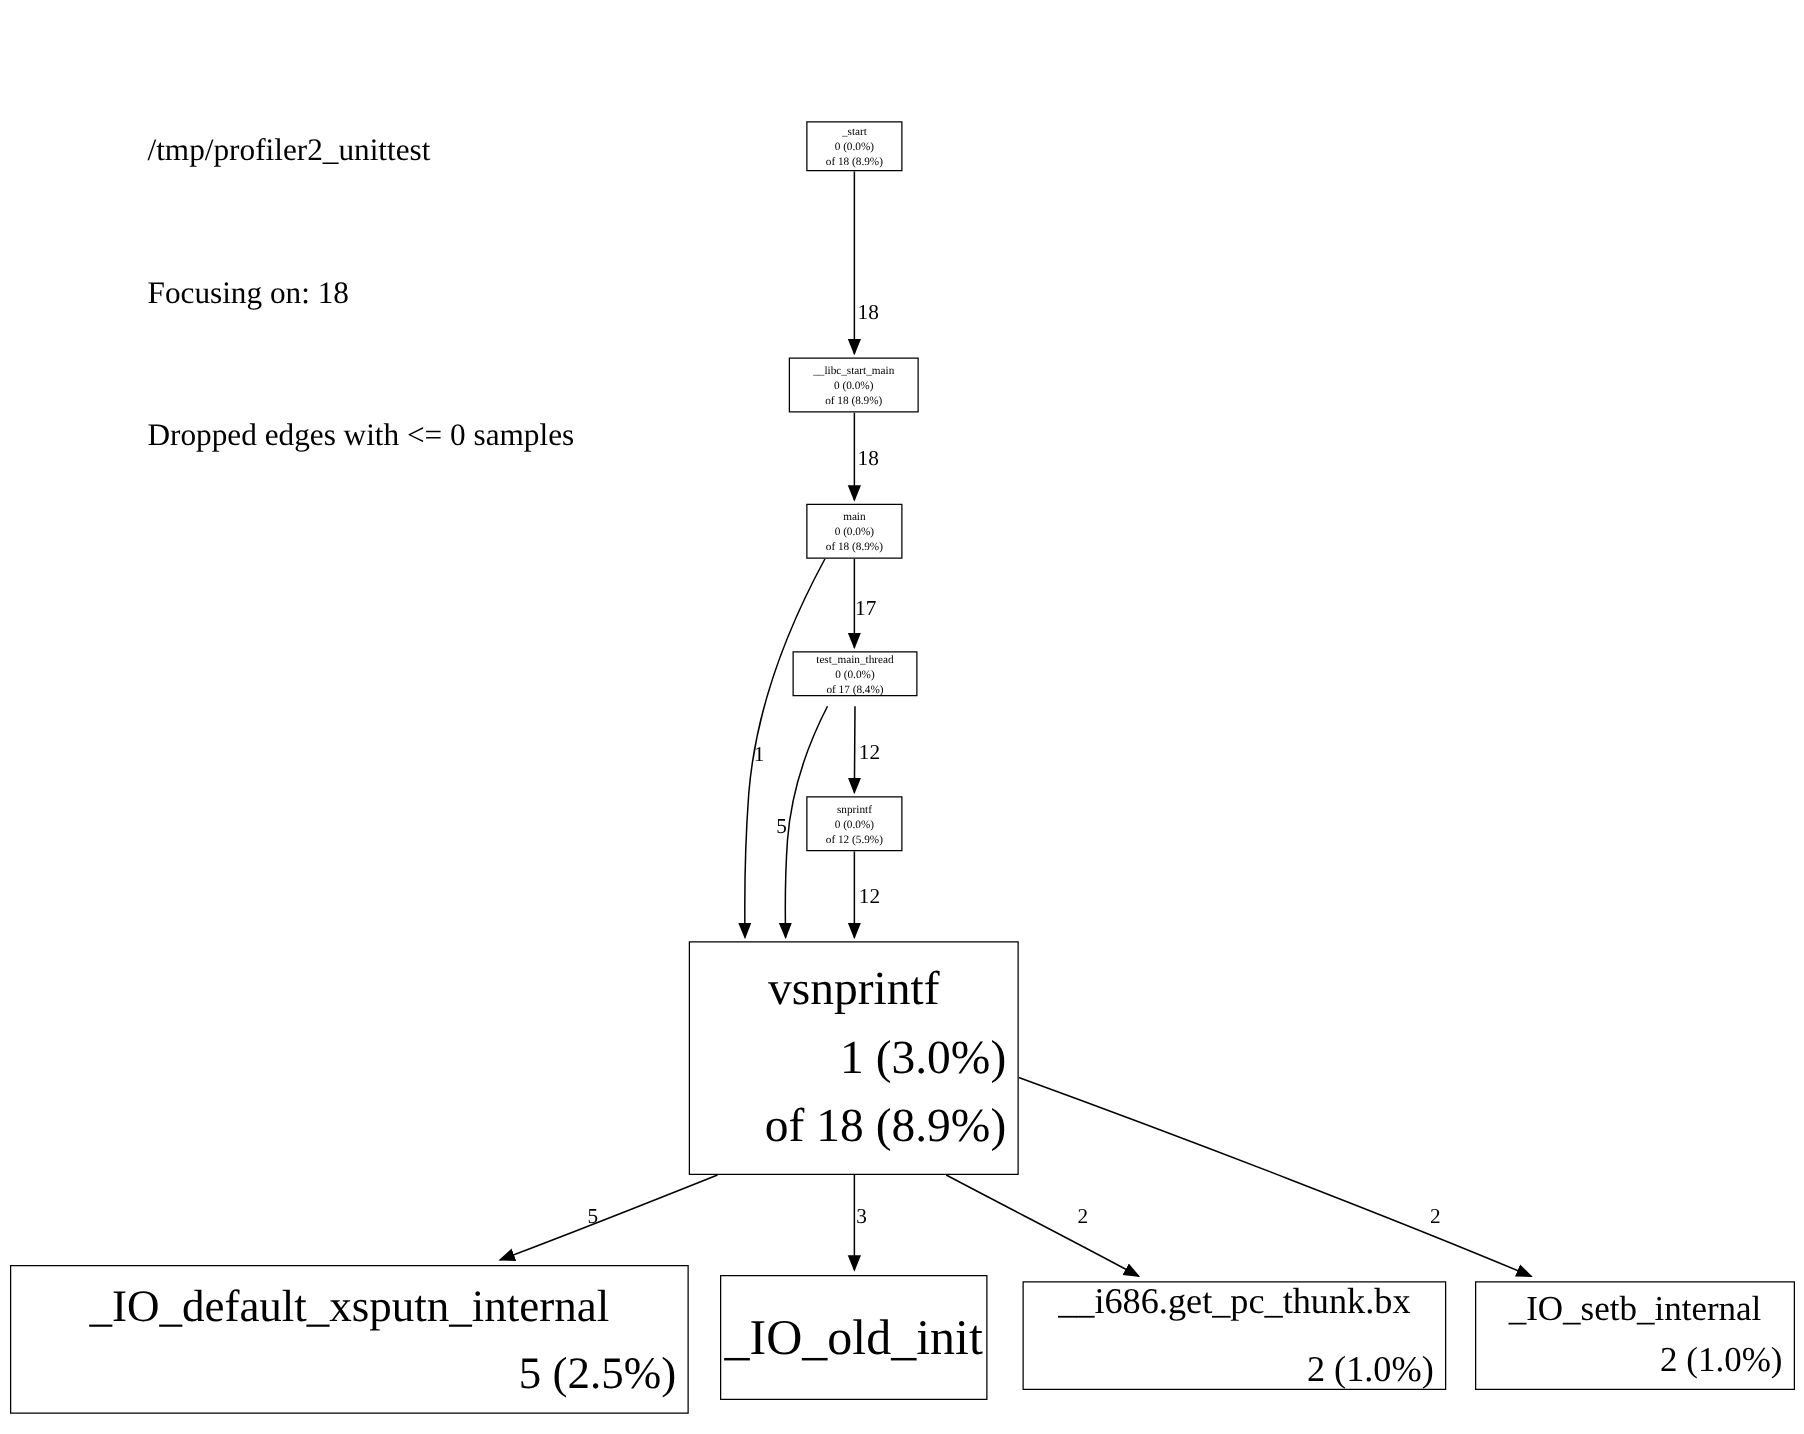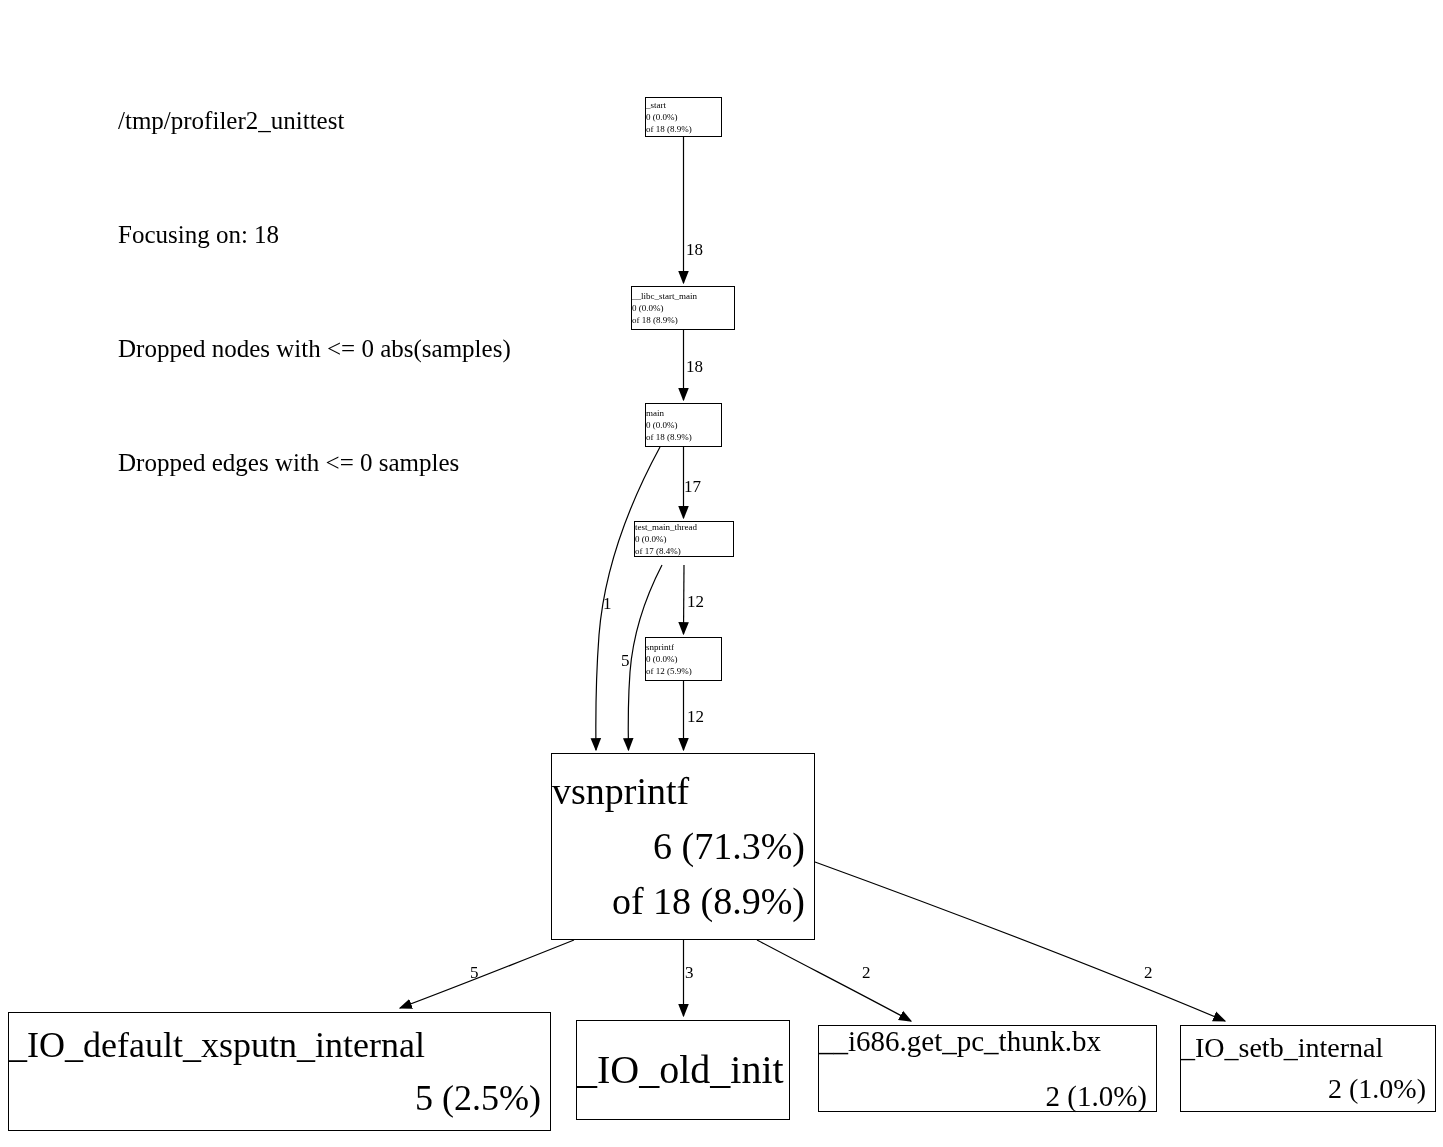--- a/index.html
+++ b/index.html
@@ -31,37 +31,36 @@
   .node {
     position: absolute;
     border: 1px solid #000;
     background: #fff;
     display: flex;
     flex-direction: column;
     justify-content: center;
     line-height: 1.45;
   }
   .node.sm { line-height: 1.35; }
-  .node .c { text-align: left; }
+  .node .c { text-align: center; }
   .node .r { text-align: right; padding-right: 9px; }
   .elabel {
     position: absolute;
     font-size: 17px;
     line-height: 19px;
   }
 </style>
 </head>
 <body>
 
 <div class="graph">
 
   <div class="header">
     <div>/tmp/profiler2_unittest</div>
     <div>Focusing on: 18</div>
-    <div>Dropped nodes with &lt;= 0 abs(samples)</div>
     <div>Dropped edges with &lt;= 0 samples</div>
   </div>
 
   <svg class="edges" width="1443" height="1147" viewBox="0 0 1443 1147" xmlns="http://www.w3.org/2000/svg">
     <defs>
       <marker id="arw" viewBox="0 0 10 10" refX="9" refY="5" markerWidth="11" markerHeight="11" orient="auto">
         <path d="M0,1 L10,5 L0,9 z" fill="#000" stroke="none"></path>
       </marker>
     </defs>
     <g fill="none" stroke="#000" stroke-width="1.2">
@@ -116,21 +115,21 @@
   </div>
 
   <div class="node sm" style="left:645px;top:637px;width:77px;height:44px;font-size:9px;">
     <div class="c">snprintf</div>
     <div class="c">0 (0.0%)</div>
     <div class="c">of 12 (5.9%)</div>
   </div>
 
   <div class="node lg" style="left:551px;top:753px;width:264px;height:187px;font-size:38px;">
     <div class="c">vsnprintf</div>
-    <div class="r">6 (71.3%)</div>
+    <div class="r">1 (3.0%)</div>
     <div class="r">of 18 (8.9%)</div>
   </div>
 
   <div class="node lg" style="left:8px;top:1012px;width:543px;height:119px;font-size:36px;">
     <div class="c">_IO_default_xsputn_internal</div>
     <div class="r">5 (2.5%)</div>
   </div>
 
   <div class="node lg" style="left:576px;top:1020px;width:214px;height:100px;font-size:40px;">
     <div class="c">_IO_old_init</div>

